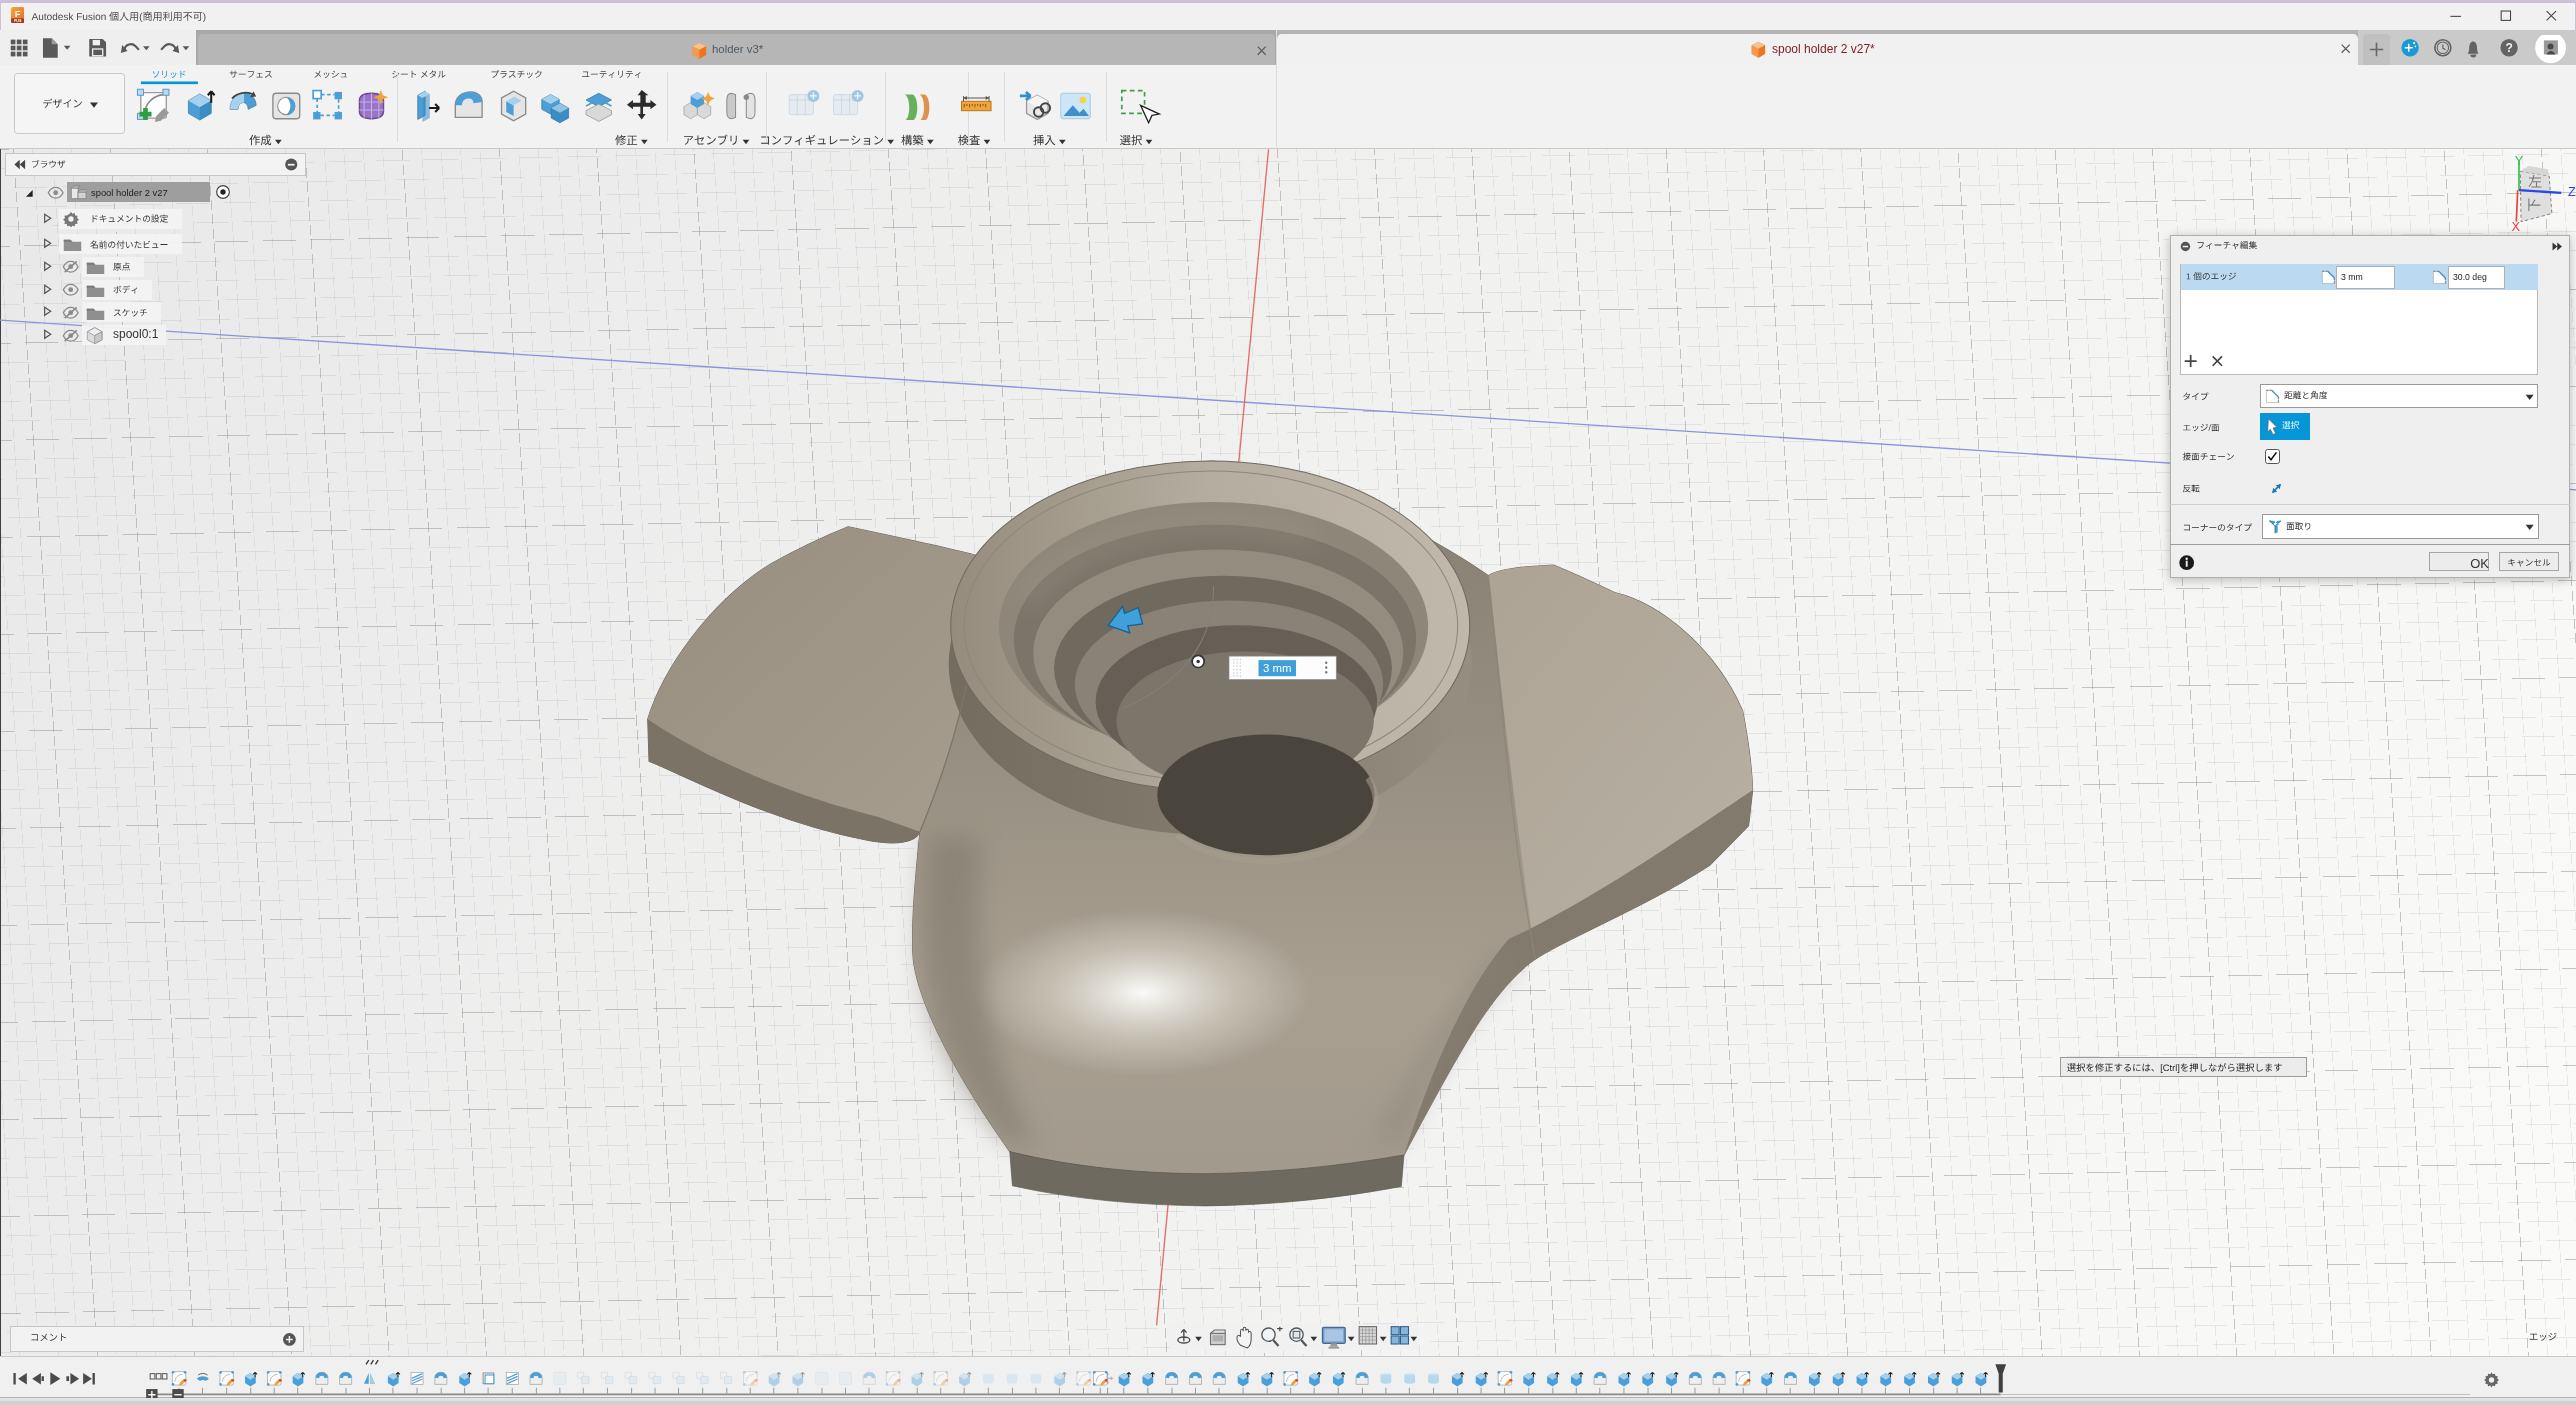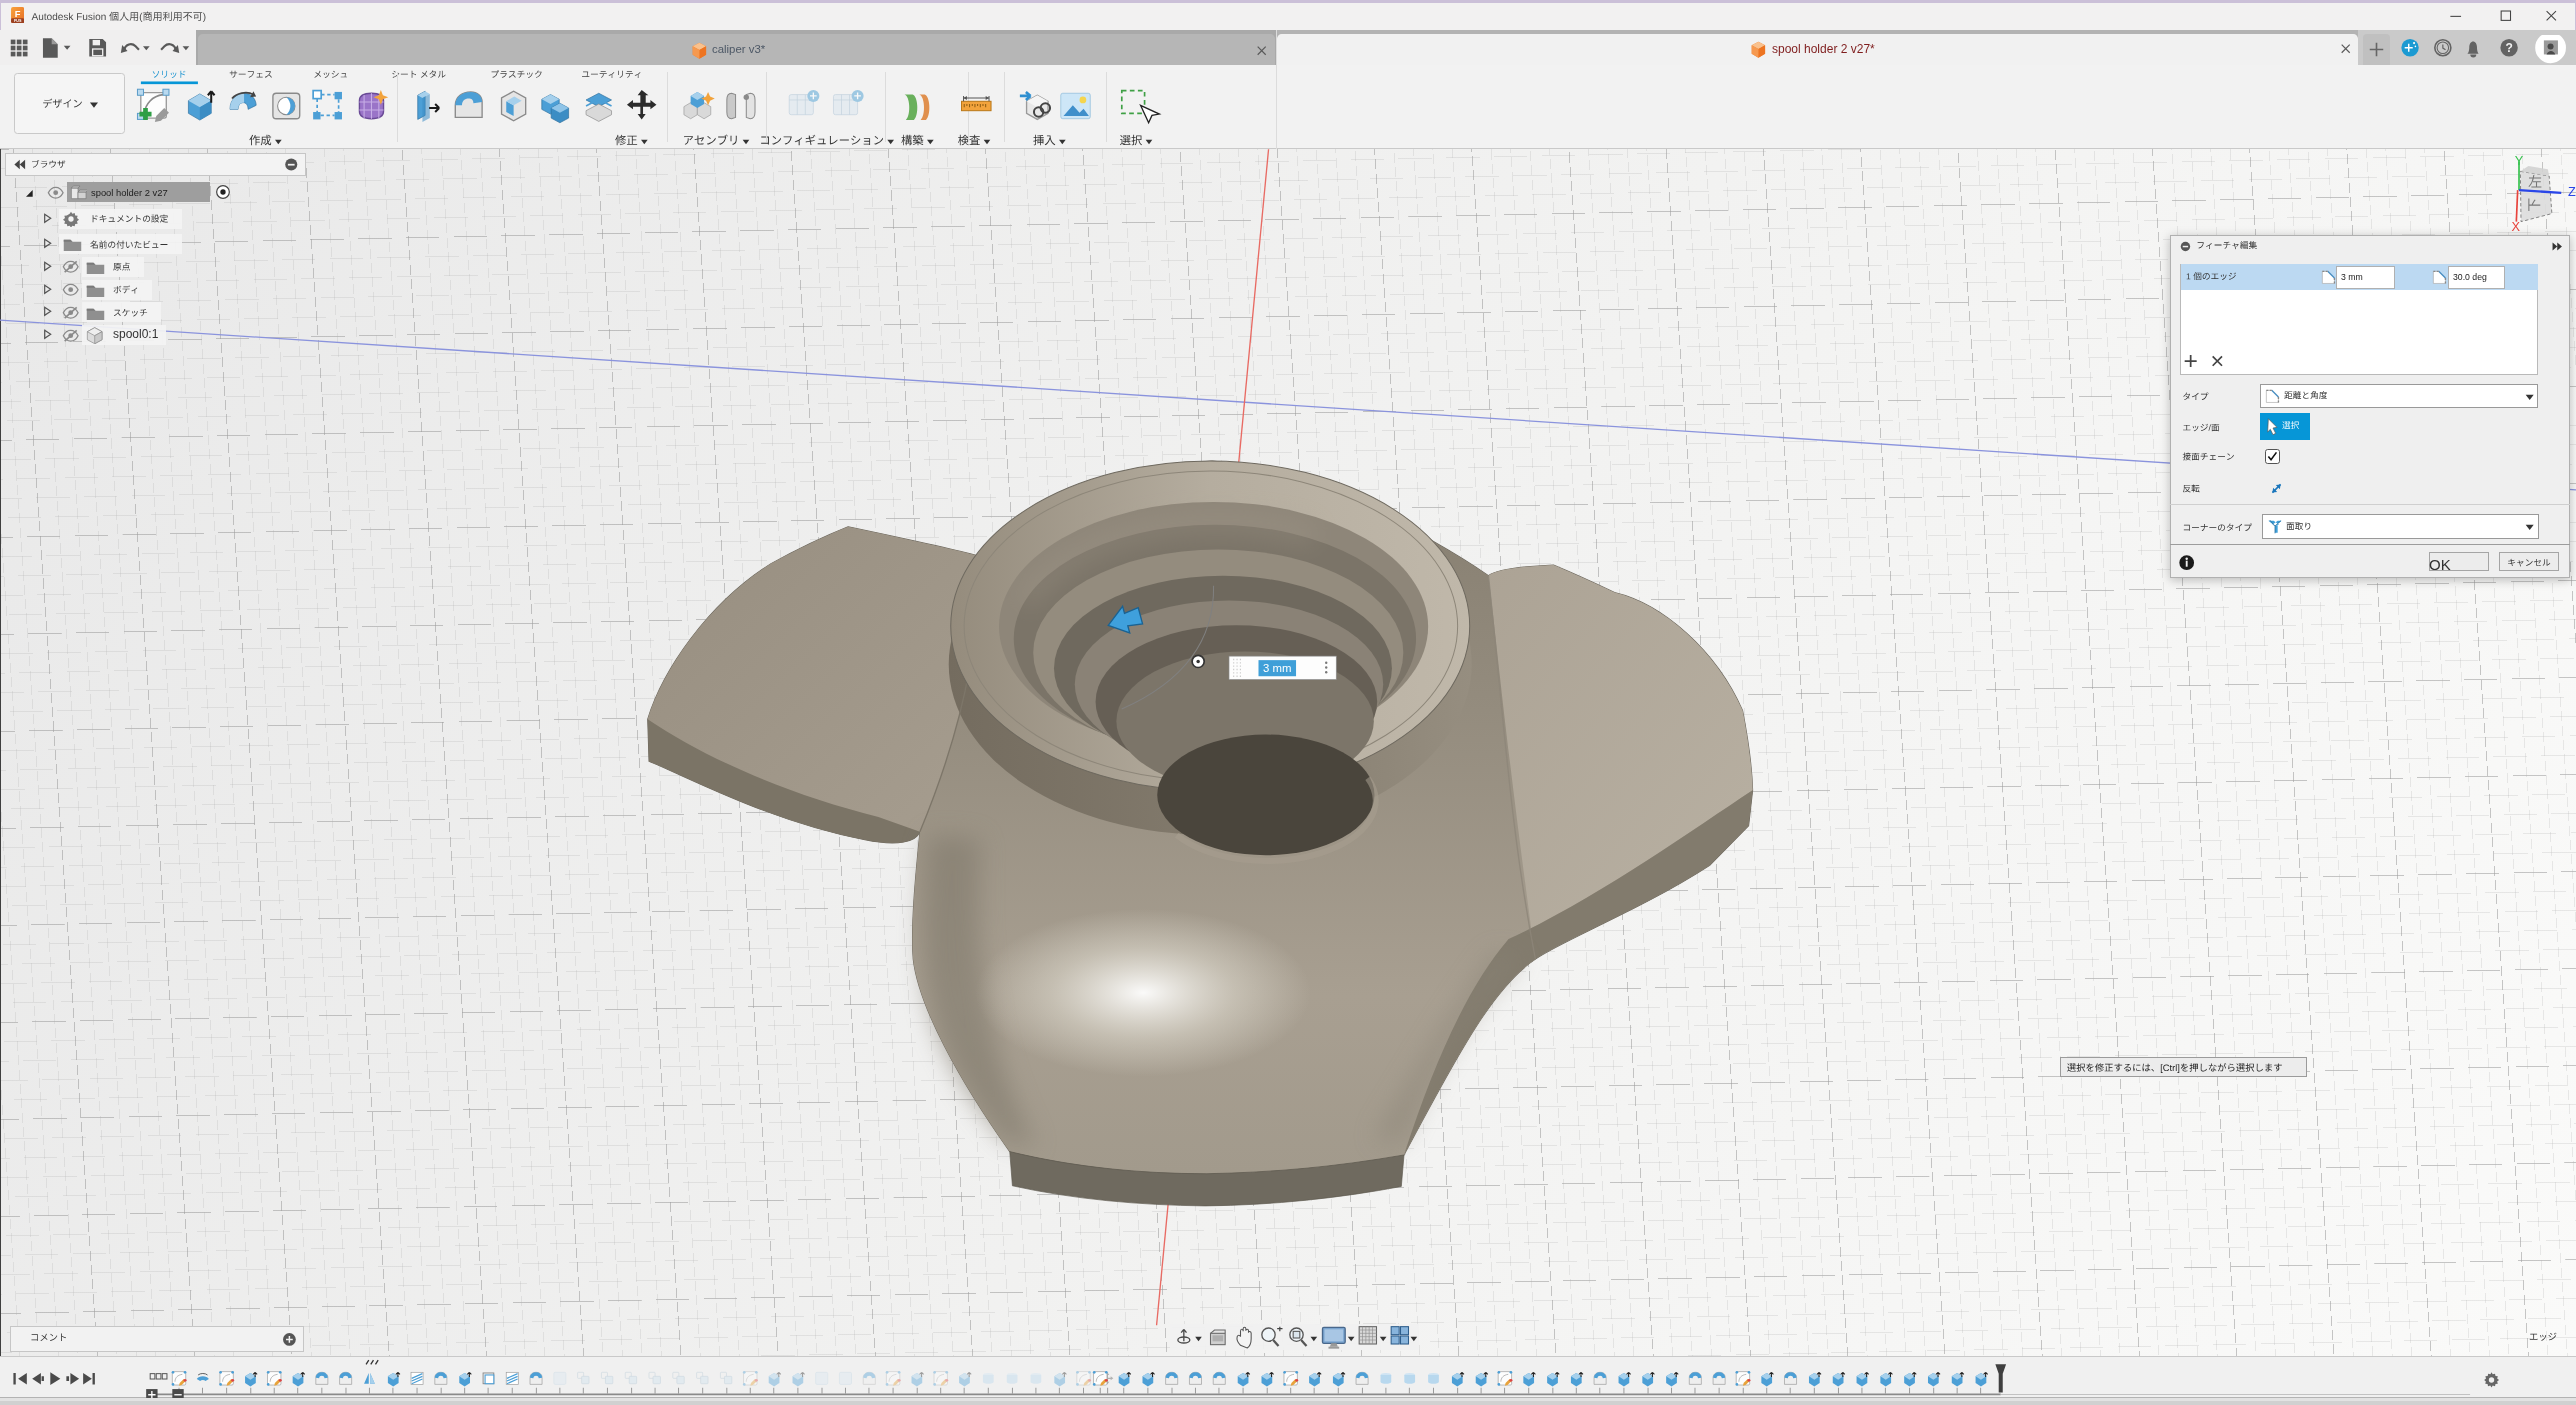--- a/index.html
+++ b/index.html
@@ -66,21 +66,21 @@
 </g>
   </svg>
 <div class="abs" style="left:196px;top:29.5px;width:1081px;height:36px;background:#a9a9a9"></div>
 <div class="abs" style="left:198px;top:34px;width:1077px;height:31.5px;background:#b6b6b6;border-radius:4.7px 4.7px 0 0"></div>
 <svg class="abs" style="left:692px;top:42px" width="14.8" height="17.4" viewBox="0 0 22 26">
 <path d="M11 1 L21 6.5 L21 19 L11 25 L1 19 L1 6.5 Z" fill="#ef7f2e"></path>
 <path d="M11 1 L21 6.5 L11 12 L1 6.5 Z" fill="#f9c18d"></path>
 <path d="M11 12 L21 6.5 L21 19 L11 25 Z" fill="#ed7421"></path>
 <path d="M11 12 L1 6.5 L1 19 L11 25 Z" fill="#f6994f"></path>
   </svg>
-<div class="abs" style="left:712px;top:43px;font-size:11.4px;color:#4d5866">caliper v3*</div>
+<div class="abs" style="left:712px;top:43px;font-size:11.4px;color:#4d5866">holder v3*</div>
 <svg class="abs" style="left:1255px;top:44px" width="13.4" height="13.4" viewBox="0 0 20 20">
 <path d="M4 4l12 12M16 4L4 16" stroke="#5a5a5a" stroke-width="1.8"></path>
   </svg>
 <div class="abs" style="left:1277px;top:29.5px;width:1081px;height:36px;background:#b3b3b3"></div>
 <div class="abs" style="left:1277px;top:34px;width:1081px;height:31.5px;background:#f1f1f1;border-radius:4.7px 4.7px 0 0"></div>
 <svg class="abs" style="left:1751px;top:41px" width="14.8" height="17.4" viewBox="0 0 22 26">
 <path d="M11 1 L21 6.5 L21 19 L11 25 L1 19 L1 6.5 Z" fill="#ef7f2e"></path>
 <path d="M11 1 L21 6.5 L11 12 L1 6.5 Z" fill="#f9c18d"></path>
 <path d="M11 12 L21 6.5 L21 19 L11 25 Z" fill="#ed7421"></path>
 <path d="M11 12 L1 6.5 L1 19 L11 25 Z" fill="#f6994f"></path>
@@ -580,21 +580,21 @@
 <svg class="abs" style="left:2525px;top:524px" width="9.4" height="6.7" viewBox="0 0 14 10">
     <path d="M1 1l6 8 6-8z" fill="#333"></path>
   </svg>
 <div class="abs" style="left:2170px;top:544px;width:400px;height:0.7px;background:#9c9c9c"></div>
 <svg class="abs" style="left:2178px;top:554px" width="17.4" height="17.4" viewBox="0 0 26 26">
 <circle cx="13" cy="13" r="11" fill="#1a1a1a"></circle>
     <rect x="11.6" y="10" width="2.8" height="9" fill="#efefef"></rect>
 <circle cx="13" cy="7" r="1.8" fill="#efefef"></circle>
   </svg>
 <div class="abs" style="left:2429px;top:552px;width:60px;height:19px;background:#ececec;border:0.7px solid #a5a5a5"></div>
-<div class="abs" style="left:2429px;top:556px;width:60px;text-align:left;font-size:15px;color:#333">OK</div>
+<div class="abs" style="left:2429px;top:556px;width:60px;text-align:right;font-size:13px;color:#333">OK</div>
 <div class="abs" style="left:2499px;top:552px;width:60px;height:19px;background:#ececec;border:0.7px solid #a5a5a5"></div>
 <svg class="abs" style="left:2499px;top:555px" width="60" height="16" viewBox="0 0 90 24">
     <path fill="#333" d="M17.6 6.8Q17.5 6.6 17.5 6.3Q17.4 6.1 17.4 5.9L18.5 5.7Q18.5 5.9 18.6 6.2Q18.6 6.4 18.6 6.6Q18.7 6.7 18.8 7.2Q18.8 7.7 19 8.4Q19.1 9.1 19.3 10Q19.5 10.8 19.6 11.6Q19.8 12.5 19.9 13.2Q20.1 14 20.2 14.5Q20.3 15 20.3 15.2Q20.4 15.5 20.5 15.8Q20.6 16.1 20.7 16.4L19.5 16.6Q19.4 16.3 19.4 16Q19.3 15.7 19.3 15.4Q19.2 15.2 19.1 14.7Q19 14.2 18.9 13.4Q18.8 12.7 18.6 11.9Q18.4 11 18.3 10.2Q18.1 9.4 18 8.7Q17.8 7.9 17.7 7.4Q17.6 7 17.6 6.8ZM13.9 8.7Q14.2 8.7 14.4 8.6Q14.7 8.6 15 8.6Q15.3 8.6 15.8 8.5Q16.4 8.4 17 8.3Q17.7 8.2 18.4 8.1Q19.2 8 19.8 7.9Q20.5 7.8 21.1 7.7Q21.6 7.6 21.9 7.5Q22.2 7.5 22.4 7.4Q22.7 7.3 22.8 7.3L23.1 8.4Q22.9 8.4 22.6 8.4Q22.4 8.5 22.1 8.5Q21.8 8.6 21.2 8.7Q20.7 8.7 20 8.9Q19.3 9 18.6 9.1Q17.9 9.2 17.2 9.3Q16.5 9.4 16 9.5Q15.5 9.6 15.2 9.6Q14.9 9.7 14.7 9.7Q14.4 9.8 14.2 9.8ZM13.9 12.4Q14.1 12.4 14.4 12.4Q14.8 12.4 15 12.3Q15.4 12.3 16 12.2Q16.6 12.1 17.3 12Q18.1 11.9 18.9 11.7Q19.7 11.6 20.4 11.5Q21.2 11.3 21.8 11.2Q22.4 11.1 22.8 11.1Q23.2 11 23.5 10.9Q23.8 10.9 24 10.8L24.2 11.9Q24 11.9 23.7 11.9Q23.4 12 23 12.1Q22.6 12.1 21.9 12.2Q21.3 12.3 20.5 12.5Q19.8 12.6 19 12.7Q18.2 12.8 17.5 13Q16.8 13.1 16.2 13.2Q15.6 13.3 15.3 13.3Q14.9 13.4 14.6 13.5Q14.3 13.5 14.1 13.6Z M30.5 8Q30.5 8.2 30.6 8.4Q30.6 8.6 30.7 8.9Q30.8 9.1 30.9 9.7Q31.1 10.3 31.3 11Q31.5 11.7 31.7 12.5Q31.9 13.3 32.1 14Q32.3 14.7 32.5 15.2Q32.6 15.8 32.7 16Q32.7 16.1 32.8 16.3Q32.8 16.4 32.9 16.6Q32.9 16.8 33 16.9L31.9 17.2Q31.8 17 31.8 16.7Q31.7 16.5 31.7 16.2Q31.6 16 31.4 15.4Q31.3 14.9 31.1 14.2Q30.9 13.5 30.7 12.7Q30.5 11.9 30.3 11.2Q30.1 10.4 29.9 9.9Q29.8 9.3 29.7 9.1Q29.6 8.9 29.6 8.7Q29.5 8.5 29.4 8.3ZM36.7 9.8Q36.5 10.2 36.2 10.8Q35.9 11.3 35.5 11.8Q35.1 12.3 34.7 12.8Q34.3 13.3 34 13.6L33.1 13.2Q33.5 12.8 33.9 12.3Q34.3 11.9 34.7 11.4Q35.1 10.9 35.3 10.5Q35.2 10.5 34.7 10.6Q34.3 10.7 33.7 10.8Q33.1 10.9 32.4 11.1Q31.6 11.2 30.9 11.4Q30.2 11.5 29.5 11.6Q28.9 11.8 28.4 11.9Q27.9 12 27.7 12L27.5 11Q27.7 11 28 11Q28.2 10.9 28.5 10.9Q28.7 10.8 29.1 10.8Q29.5 10.7 30.1 10.6Q30.7 10.5 31.4 10.4Q32 10.2 32.7 10.1Q33.4 10 34 9.9Q34.6 9.7 35 9.6Q35.4 9.6 35.6 9.5Q35.7 9.5 35.9 9.5Q36 9.4 36.1 9.4Z M41.5 6.5Q41.8 6.7 42.3 7Q42.7 7.4 43.2 7.8Q43.7 8.2 44.1 8.5Q44.5 8.9 44.8 9.2L43.9 10Q43.7 9.7 43.3 9.4Q42.9 9 42.5 8.6Q42 8.2 41.5 7.9Q41.1 7.5 40.7 7.3ZM40.3 15.2Q41.5 15 42.4 14.7Q43.4 14.4 44.1 14Q44.9 13.7 45.5 13.3Q46.5 12.7 47.4 11.8Q48.2 11 48.9 10.2Q49.5 9.3 49.9 8.5L50.5 9.6Q50.1 10.4 49.4 11.2Q48.8 12.1 47.9 12.8Q47.1 13.6 46.1 14.2Q45.5 14.6 44.7 15Q43.9 15.4 43 15.7Q42.1 16 41 16.3Z M55.5 14.3Q55.5 14 55.5 13.5Q55.5 12.9 55.5 12.2Q55.5 11.6 55.5 10.8Q55.5 10.1 55.5 9.4Q55.5 8.7 55.5 8.1Q55.5 7.5 55.5 7.2Q55.5 7 55.5 6.8Q55.5 6.5 55.4 6.3Q55.4 6.1 55.4 6H56.6Q56.6 6.2 56.6 6.6Q56.5 6.9 56.5 7.2Q56.5 7.5 56.5 8Q56.5 8.6 56.5 9.3Q56.5 9.9 56.5 10.6Q56.5 11.3 56.5 12Q56.5 12.7 56.5 13.2Q56.5 13.7 56.5 14.1Q56.5 14.5 56.7 14.8Q56.8 15 57.2 15.1Q57.6 15.2 58.4 15.2Q59.2 15.2 59.9 15.2Q60.5 15.2 61.2 15.1Q61.8 15 62.5 14.9L62.4 16Q61.8 16.1 61.2 16.1Q60.6 16.2 59.9 16.2Q59.2 16.2 58.3 16.2Q57.4 16.2 56.9 16.1Q56.3 16 56 15.8Q55.7 15.5 55.6 15.2Q55.5 14.8 55.5 14.3ZM63 8.5Q63 8.6 62.9 8.8Q62.8 8.9 62.7 9Q62.5 9.4 62.2 9.9Q61.9 10.4 61.5 10.9Q61.2 11.5 60.8 11.9Q60.4 12.4 60 12.8L59.1 12.3Q59.6 11.8 60.1 11.3Q60.5 10.7 60.9 10.1Q61.3 9.6 61.4 9.2Q61.4 9.2 60.9 9.3Q60.5 9.4 59.8 9.5Q59.1 9.7 58.2 9.8Q57.4 10 56.5 10.2Q55.7 10.4 54.9 10.5Q54.1 10.7 53.4 10.8Q52.8 10.9 52.5 11L52.3 9.9Q52.6 9.9 53.3 9.8Q53.9 9.7 54.7 9.5Q55.5 9.4 56.3 9.2Q57.2 9 58 8.9Q58.9 8.7 59.6 8.6Q60.3 8.4 60.8 8.3Q61.4 8.2 61.6 8.2Q61.8 8.1 62 8.1Q62.1 8 62.3 7.9Z M71.3 15.7Q71.3 15.6 71.4 15.4Q71.4 15.2 71.4 15Q71.4 14.9 71.4 14.4Q71.4 14 71.4 13.3Q71.4 12.7 71.4 11.9Q71.4 11.2 71.4 10.4Q71.4 9.7 71.4 9Q71.4 8.3 71.4 7.9Q71.4 7.4 71.4 7.2Q71.4 6.8 71.4 6.6Q71.3 6.3 71.3 6.2H72.5Q72.5 6.3 72.5 6.6Q72.5 6.8 72.5 7.2Q72.5 7.4 72.5 7.9Q72.5 8.3 72.5 9Q72.5 9.6 72.5 10.4Q72.5 11.1 72.5 11.9Q72.5 12.6 72.5 13.2Q72.5 13.8 72.5 14.2Q72.5 14.6 72.5 14.7Q73.1 14.4 73.8 14Q74.5 13.5 75.1 12.9Q75.8 12.2 76.3 11.5L76.9 12.4Q76.3 13.2 75.6 13.8Q74.8 14.5 74 15.1Q73.2 15.6 72.4 16Q72.3 16.1 72.2 16.2Q72.1 16.2 72 16.3ZM65.4 15.7Q66.2 15.1 66.8 14.2Q67.3 13.4 67.6 12.5Q67.8 12 67.8 11.4Q67.9 10.7 68 9.9Q68 9.2 68 8.5Q68 7.8 68 7.2Q68 6.9 68 6.7Q68 6.5 67.9 6.3H69.1Q69.1 6.4 69.1 6.5Q69.1 6.7 69.1 6.8Q69 7 69 7.2Q69 7.8 69 8.5Q69 9.2 69 10Q68.9 10.8 68.9 11.6Q68.8 12.3 68.6 12.8Q68.4 13.8 67.8 14.7Q67.2 15.6 66.3 16.3Z"></path>
   </svg>
 <div class="abs" style="left:10px;top:1326px;width:294px;height:25.5px;background:#f2f2f2;border:0.7px solid #c6c6c6"></div>
 <svg class="abs" style="left:30px;top:1330px" width="60" height="17.4" viewBox="0 0 90 26">
     <path fill="#333" d="M2.4 6.4Q2.8 6.4 3.2 6.5Q3.6 6.5 3.9 6.5H10.8Q11.1 6.5 11.4 6.5Q11.7 6.5 11.9 6.5Q11.9 6.7 11.8 7Q11.8 7.3 11.8 7.5V14.8Q11.8 15.1 11.9 15.6Q11.9 16 11.9 16.1H10.6Q10.6 16 10.6 15.6Q10.7 15.3 10.7 14.9V7.6H3.9Q3.6 7.6 3.1 7.6Q2.7 7.6 2.4 7.6ZM2.2 14.1Q2.5 14.1 2.9 14.2Q3.3 14.2 3.8 14.2H11.3V15.3H3.8Q3.4 15.3 2.9 15.4Q2.5 15.4 2.2 15.4Z M25.3 5.8Q25.2 6 25.1 6.3Q25 6.6 24.9 6.8Q24.6 7.5 24.3 8.3Q23.9 9.1 23.4 10Q22.9 10.8 22.4 11.5Q21.7 12.4 20.9 13.2Q20 14.1 18.9 14.9Q17.9 15.7 16.6 16.4L15.6 15.6Q17.6 14.6 19 13.4Q20.4 12.2 21.4 10.8Q22.3 9.7 22.9 8.6Q23.4 7.4 23.8 6.4Q23.8 6.2 23.9 5.9Q24 5.6 24.1 5.4ZM17.9 7.5Q18.5 7.8 19.1 8.2Q19.7 8.6 20.3 9Q20.9 9.5 21.4 9.9Q21.9 10.3 22.3 10.6Q23.4 11.4 24.4 12.4Q25.4 13.3 26.2 14.2L25.4 15.1Q24.5 14.1 23.5 13.2Q22.6 12.4 21.6 11.5Q21.2 11.2 20.7 10.8Q20.2 10.4 19.6 10Q19 9.5 18.4 9.1Q17.8 8.7 17.2 8.3Z M31.2 5.7Q31.6 6 32 6.4Q32.5 6.7 33 7.1Q33.6 7.6 34 8Q34.5 8.3 34.7 8.6L33.9 9.5Q33.6 9.2 33.2 8.9Q32.8 8.5 32.3 8Q31.8 7.6 31.3 7.2Q30.8 6.9 30.4 6.6ZM30 15.1Q31.2 14.9 32.2 14.6Q33.2 14.3 34.1 13.9Q34.9 13.5 35.6 13.1Q36.7 12.4 37.6 11.5Q38.5 10.6 39.2 9.7Q39.8 8.8 40.2 7.9L40.9 9.1Q40.4 10 39.7 10.9Q39.1 11.8 38.2 12.6Q37.3 13.4 36.2 14.1Q35.5 14.5 34.7 14.9Q33.9 15.4 32.9 15.7Q31.9 16.1 30.7 16.3Z M46.7 14.8Q46.7 14.6 46.7 14Q46.7 13.4 46.7 12.6Q46.7 11.7 46.7 10.8Q46.7 9.9 46.7 9.1Q46.7 8.2 46.7 7.6Q46.7 6.9 46.7 6.6Q46.7 6.3 46.7 5.9Q46.7 5.5 46.6 5.2H48Q47.9 5.5 47.9 5.9Q47.9 6.3 47.9 6.6Q47.9 7.2 47.9 7.9Q47.9 8.7 47.9 9.6Q47.9 10.4 47.9 11.3Q47.9 12.1 47.9 12.8Q47.9 13.6 47.9 14.1Q47.9 14.6 47.9 14.8Q47.9 15 47.9 15.3Q47.9 15.6 47.9 15.9Q48 16.2 48 16.4H46.6Q46.7 16.1 46.7 15.6Q46.7 15.2 46.7 14.8ZM47.6 8.8Q48.3 9 49.2 9.3Q50 9.6 50.9 9.9Q51.7 10.3 52.5 10.6Q53.3 10.9 53.9 11.2L53.4 12.4Q52.8 12.1 52 11.7Q51.3 11.4 50.5 11.1Q49.7 10.8 49 10.5Q48.2 10.3 47.6 10.1Z"></path>
   </svg>
 <svg class="abs" style="left:282px;top:1332px" width="14.8" height="14.8" viewBox="0 0 22 22">
 <circle cx="11" cy="11" r="9.5" fill="#555"></circle>

